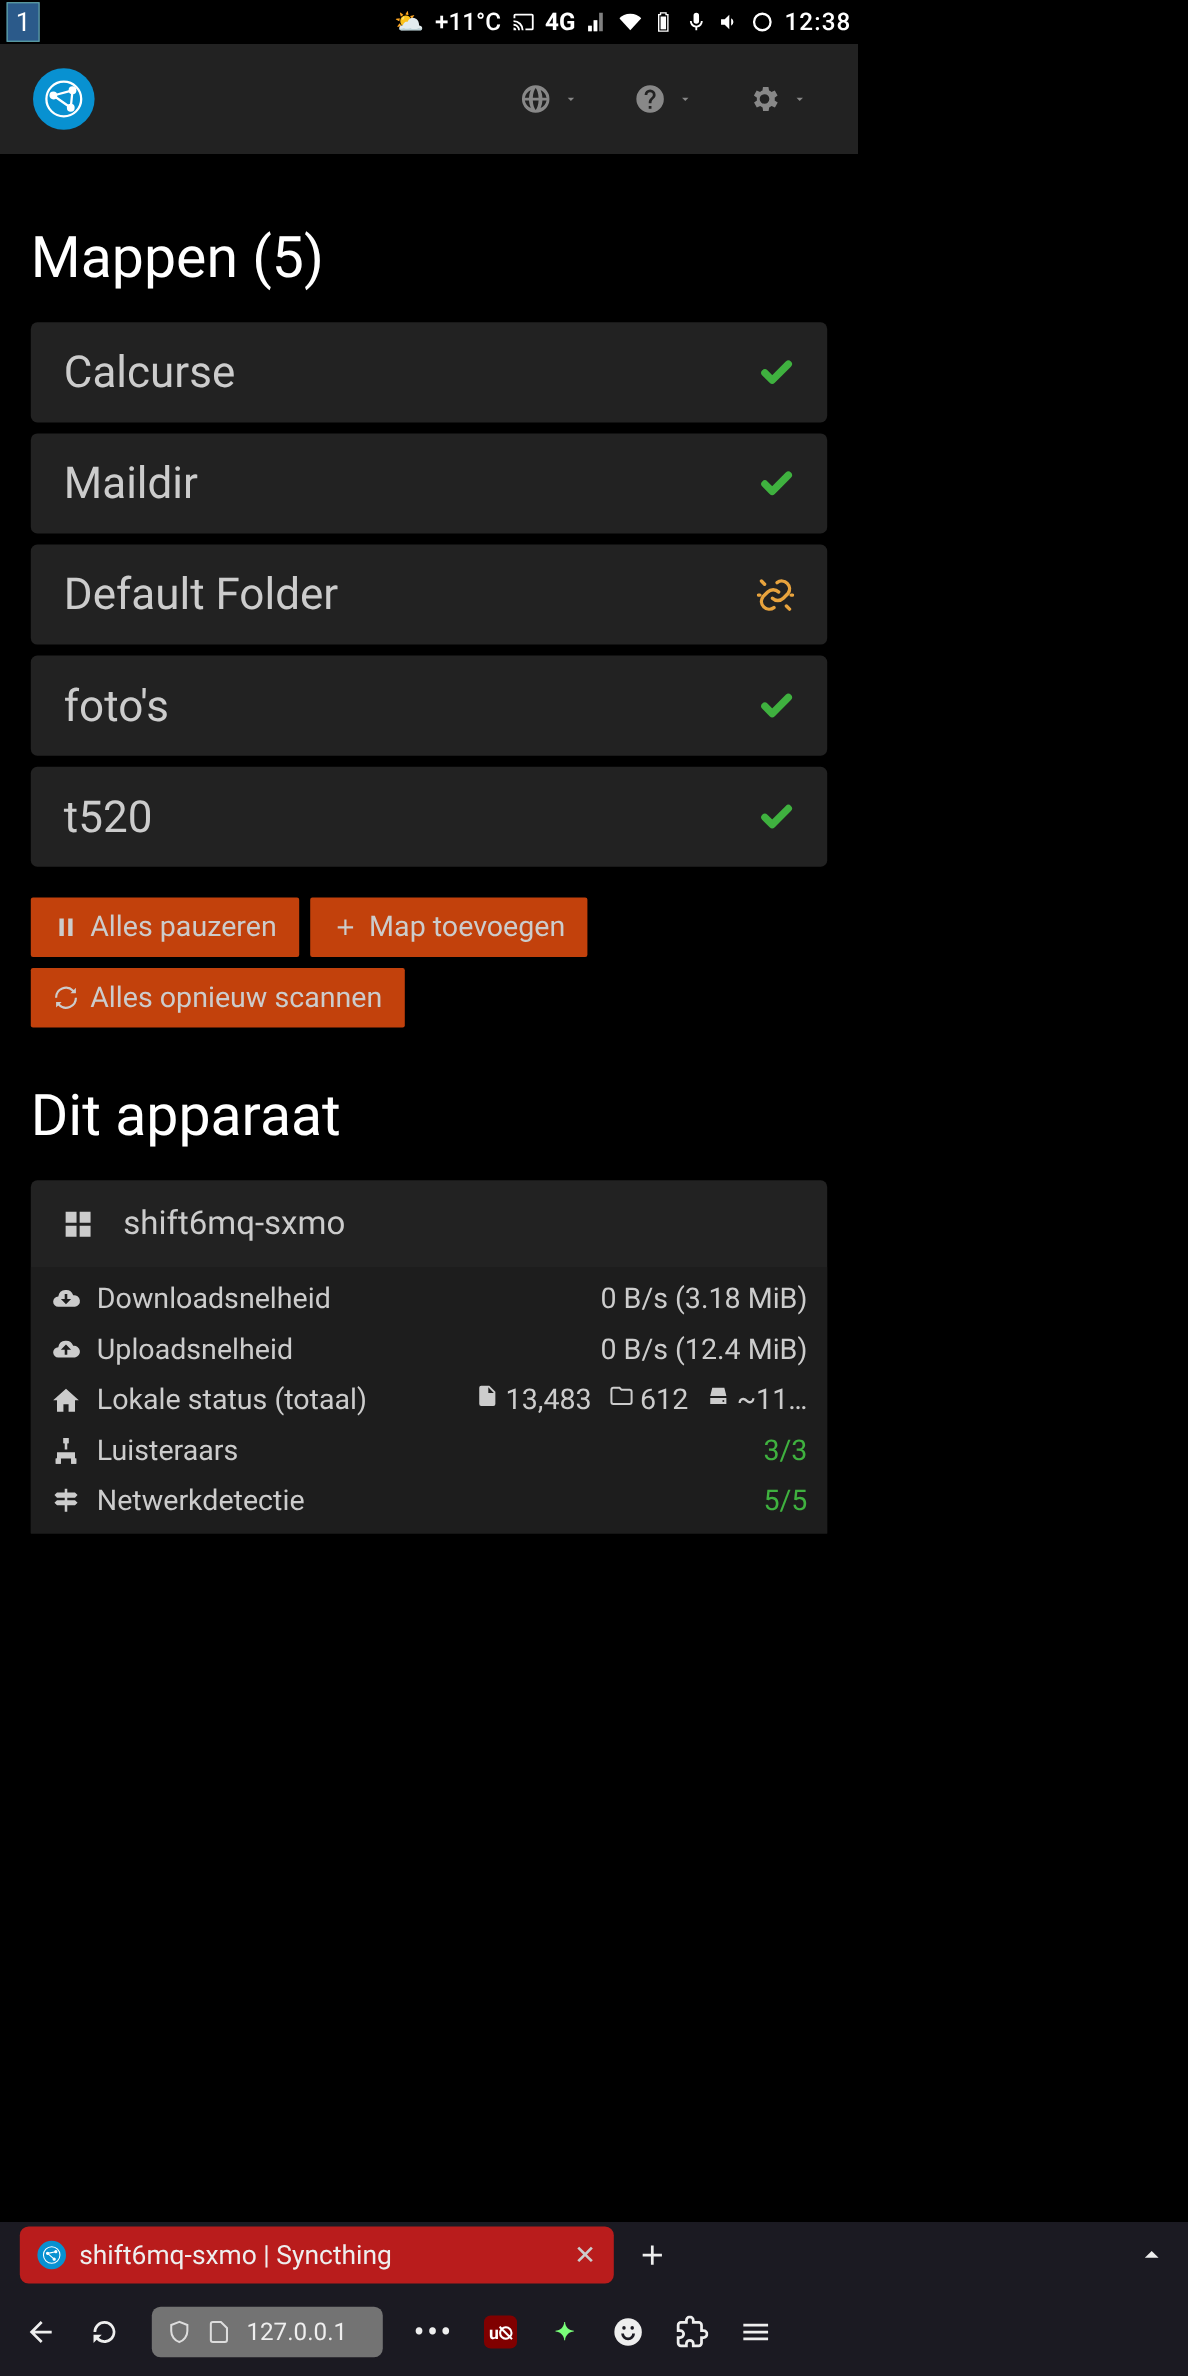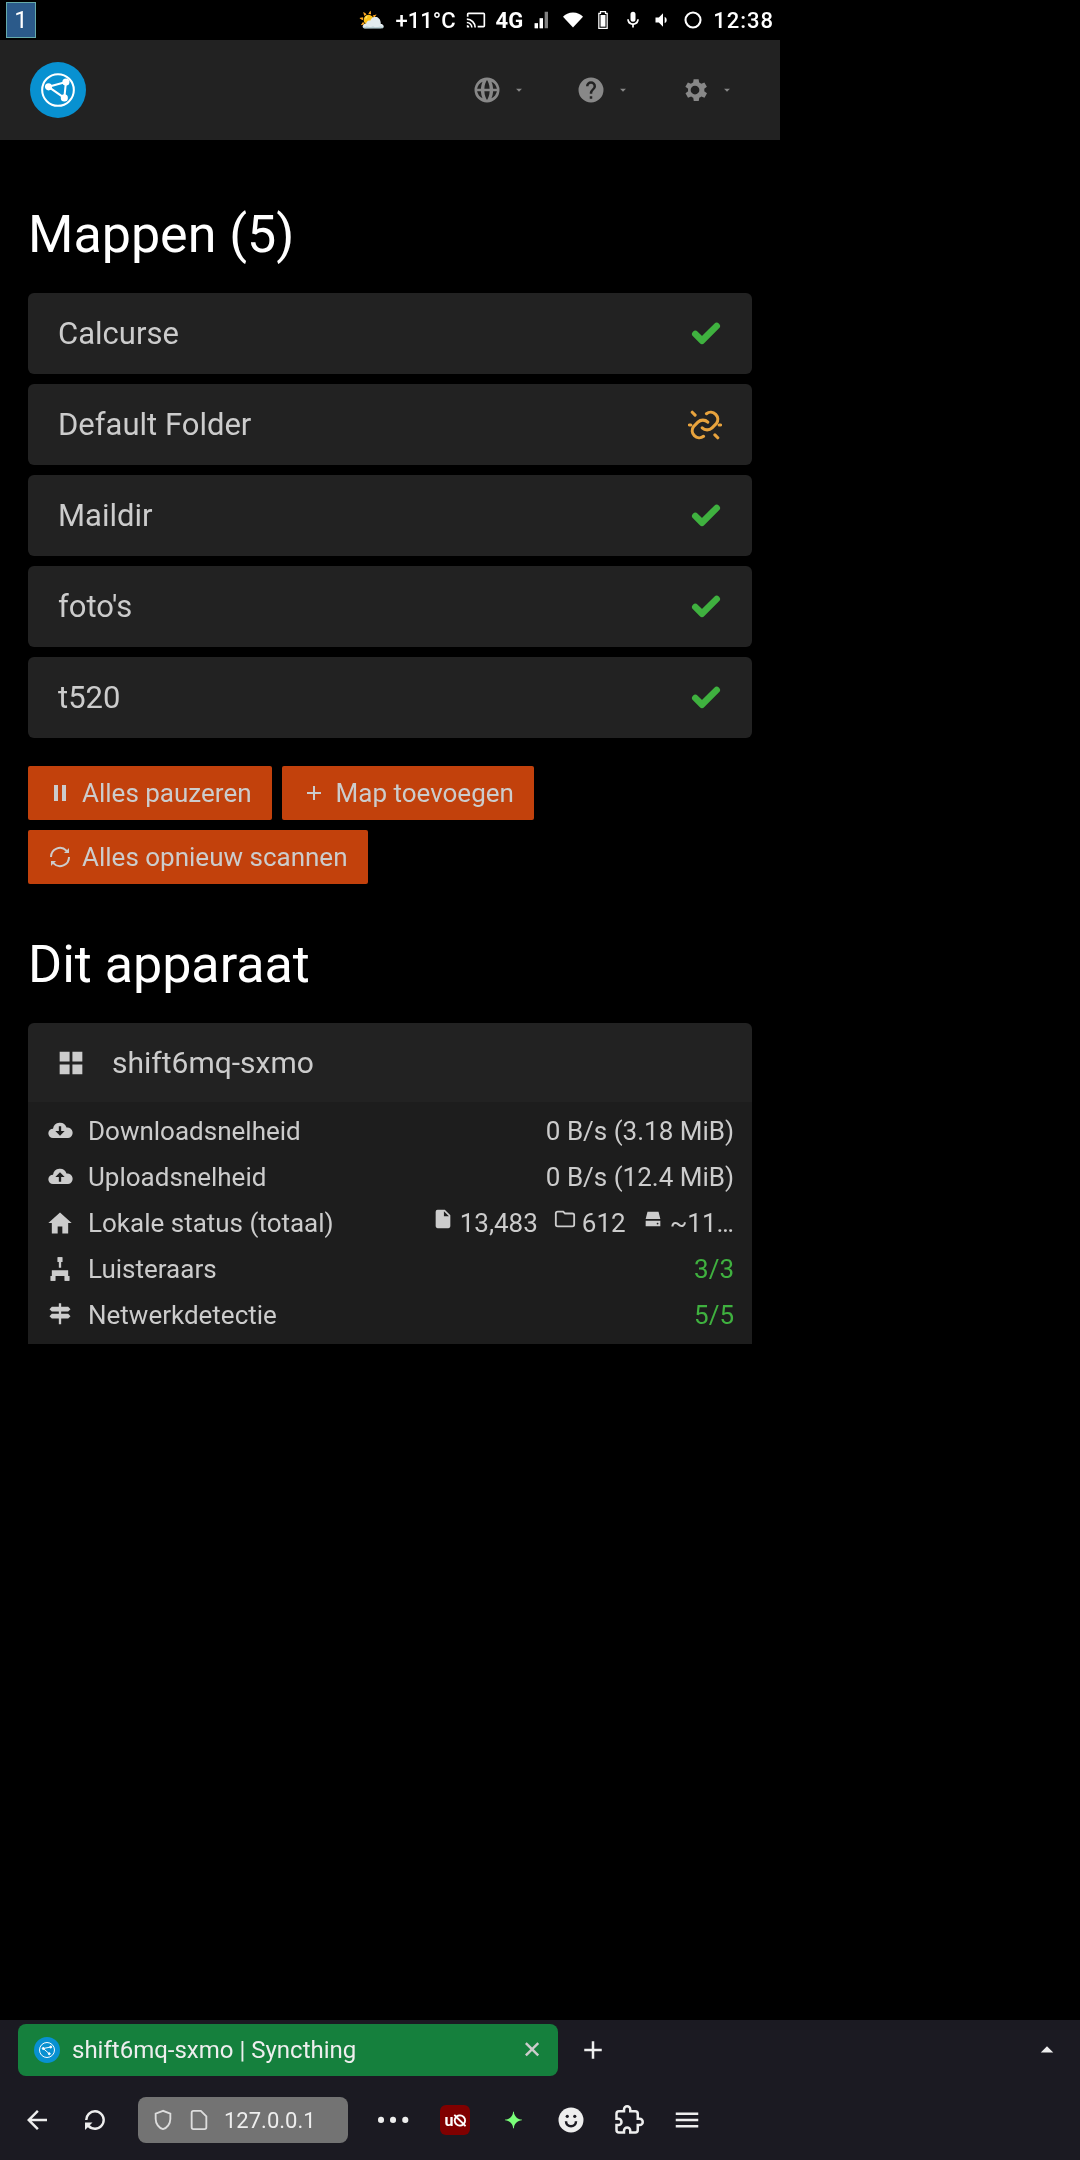--- a/index.html
+++ b/index.html
@@ -15,21 +15,21 @@
 .appbar-spacer { flex:1; }
 .menu-btn { display:flex; align-items:center; gap:10px; padding:10px 16px; cursor:pointer; }
 .menu-btn svg.icon { width:30px; height:30px; fill:#888; }
 .menu-btn svg.caret { width:14px; height:14px; fill:#888; }
 
 .content { padding:24px 28px 0 28px; height:calc(100% - 40px - 100px - 140px); overflow:hidden; }
 
 h2 { font-size:52px; font-weight:400; color:#ffffff; margin:40px 0 28px 0; }
 
 .panel { background:#222; border-radius:6px; padding:22px 30px; margin-bottom:10px; display:flex; align-items:center; justify-content:space-between; cursor:pointer; }
-.panel .name { font-size:31px; color:#ccc; }
+.panel .name { font-size:40px; color:#ccc; }
 .check { width:32px; height:32px; }
 .check path { stroke:#3fb13f; stroke-width:5; fill:none; stroke-linecap:round; stroke-linejoin:round; }
 .disconn { width:34px; height:34px; }
 
 .btnrow { display:flex; flex-wrap:wrap; gap:10px; margin-top:28px; }
 .btn { background:#c2410c; color:#ccc; padding:12px 20px; font-size:26px; display:flex; align-items:center; gap:10px; cursor:pointer; border-radius:2px; }
 .btn svg { width:24px; height:24px; fill:#ccc; }
 
 .device-panel { background:#222; border-radius:6px 6px 0 0; margin-top:24px; }
 .device-header { padding:22px 26px; display:flex; align-items:center; gap:24px; font-size:30px; color:#ccc; cursor:pointer; }
@@ -37,21 +37,21 @@
 .device-body { background:#1d1d1d; padding:6px 18px; }
 .drow { display:flex; align-items:center; padding:8px 0; font-size:26px; color:#ccc; gap:14px; }
 .drow .lab { display:flex; align-items:center; gap:14px; }
 .drow .lab svg { width:28px; height:28px; fill:#ccc; }
 .drow .val { margin-left:auto; display:flex; gap:16px; align-items:center; }
 .green { color:#3fb13f; }
 .val svg { width:22px; height:22px; fill:#ccc; }
 .val .pair { display:flex; gap:6px; }
 
 .browser-tabs { position:absolute; bottom:80px; left:0; right:0; height:60px; background:#1b1a22; display:flex; align-items:center; padding:0 18px; gap:20px; }
-.tab { flex:0 0 auto; width:540px; height:52px; background:#15803d; border-radius:8px; display:flex; align-items:center; padding:0 16px; gap:12px; color:#eee; font-size:24px; }
+.tab { flex:0 0 auto; width:540px; height:52px; background:#b91c1c; border-radius:8px; display:flex; align-items:center; padding:0 16px; gap:12px; color:#eee; font-size:24px; }
 .tab .favicon { width:26px; height:26px; border-radius:50%; background:#0891d1; display:flex; align-items:center; justify-content:center; }
 .tab .tt { flex:1; white-space:nowrap; overflow:hidden; }
 .tab .tclose { font-size:24px; color:#ccc; cursor:pointer; }
 .tabplus, .tabchev { width:30px; height:30px; fill:#eee; cursor:pointer; }
 
 .browser-bar { position:absolute; bottom:0; left:0; right:0; height:80px; background:#1b1a22; display:flex; align-items:center; padding:0 22px; gap:28px; }
 .browser-bar svg { width:30px; height:30px; fill:#eee; cursor:pointer; }
 .urlbox { flex:0 0 auto; width:210px; background:#737373; border-radius:8px; height:46px; display:flex; align-items:center; padding:0 14px; gap:14px; }
 .urlbox svg { width:22px; height:22px; fill:#ddd; }
 .urlbox .ut { color:#eee; font-size:22px; white-space:nowrap; overflow:hidden; }
@@ -137,33 +137,33 @@
 
   <h2>Mappen (5)</h2>
 
   <div class="panel">
     <span class="name">Calcurse</span>
     <svg class="check" viewBox="0 0 24 24">
         <path d="M4 12l5 5L20 6"></path>
       </svg>
   </div>
   <div class="panel">
+    <span class="name">Maildir</span>
+    <svg class="check" viewBox="0 0 24 24">
+        <path d="M4 12l5 5L20 6"></path>
+      </svg>
+  </div>
+  <div class="panel">
     <span class="name">Default Folder</span>
     <svg class="disconn" viewBox="0 0 24 24">
         <g stroke="#e8a33d" stroke-width="2.2" fill="none" stroke-linecap="round">
           <path d="M10 14a5 5 0 007 0l3-3a5 5 0 00-7-7"></path>
           <path d="M14 10a5 5 0 00-7 0l-3 3a5 5 0 007 7"></path>
           <path d="M3 3l2 2M21 21l-2-2M2 12h-1M22 12h1"></path>
         </g>
-      </svg>
-  </div>
-  <div class="panel">
-    <span class="name">Maildir</span>
-    <svg class="check" viewBox="0 0 24 24">
-        <path d="M4 12l5 5L20 6"></path>
       </svg>
   </div>
   <div class="panel">
     <span class="name">foto's</span>
     <svg class="check" viewBox="0 0 24 24">
         <path d="M4 12l5 5L20 6"></path>
       </svg>
   </div>
   <div class="panel">
     <span class="name">t520</span>

